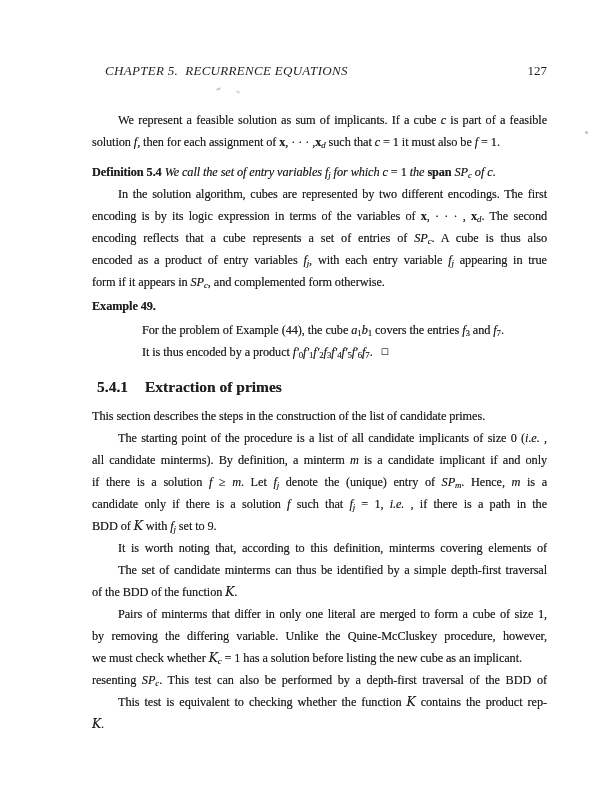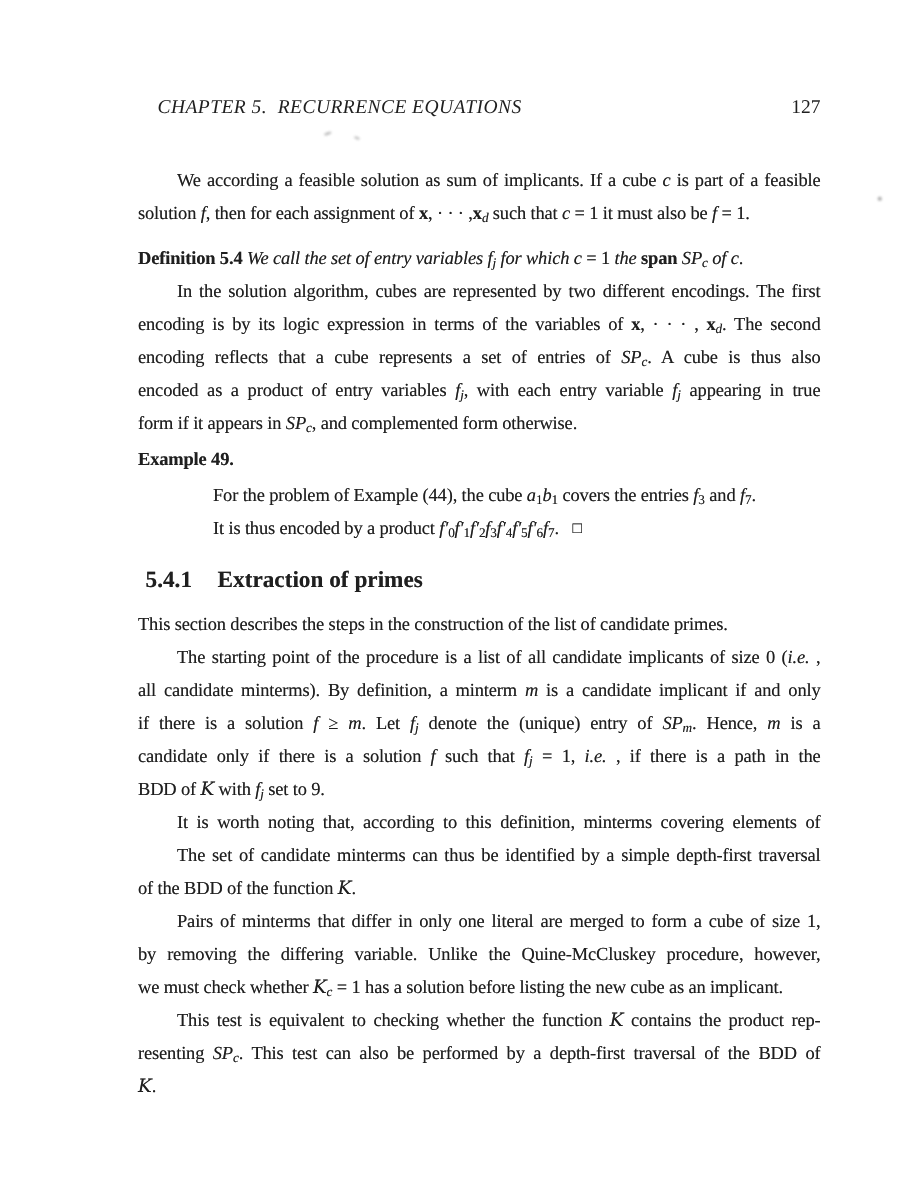--- a/index.html
+++ b/index.html
@@ -47,21 +47,21 @@
 <body>
 
 <div class="page" data-name="document-page">
   <div class="inner" data-name="text-column">
     <div class="hdr" data-name="page-header">
       <span class="hdr-ch" data-name="running-header">CHAPTER 5.  RECURRENCE EQUATIONS</span>
       <span class="hdr-pn" data-name="page-number">127</span>
     </div>
     <main data-name="page-body">
         <div class="block" data-name="paragraph-feasible-solution">
-          <div class="line just ind" data-name="text-line"><span class="run-r" data-name="text-run">We according a feasible solution as sum of implicants. If a cube </span><span class="run-i" data-name="text-run">c</span><span class="run-r" data-name="text-run"> is part of a feasible</span></div>
+          <div class="line just ind" data-name="text-line"><span class="run-r" data-name="text-run">We represent a feasible solution as sum of implicants. If a cube </span><span class="run-i" data-name="text-run">c</span><span class="run-r" data-name="text-run"> is part of a feasible</span></div>
           <div class="line" data-name="text-line"><span class="run-r" data-name="text-run">solution </span><span class="run-i" data-name="text-run">f</span><span class="run-r" data-name="text-run">, then for each assignment of </span><span class="run-b" data-name="text-run">x</span><span class="run-r" data-name="text-run">, · · · ,</span><span class="run-b" data-name="text-run">x</span><span class="run-sub" data-name="text-run">d</span><span class="run-r" data-name="text-run"> such that </span><span class="run-i" data-name="text-run">c</span><span class="run-r" data-name="text-run"> = 1 it must also be </span><span class="run-i" data-name="text-run">f</span><span class="run-r" data-name="text-run"> = 1.</span></div>
         </div>
         <div class="block" data-name="definition-5-4">
           <div class="line" data-name="text-line"><span class="run-b" data-name="text-run">Definition 5.4</span><span class="run-i" data-name="text-run"> We call the set of entry variables </span><span class="run-i" data-name="text-run">f</span><span class="run-sub" data-name="text-run">j</span><span class="run-i" data-name="text-run"> for which </span><span class="run-i" data-name="text-run">c</span><span class="run-r" data-name="text-run"> = 1 </span><span class="run-i" data-name="text-run">the </span><span class="run-b" data-name="text-run">span</span><span class="run-i" data-name="text-run"> SP</span><span class="run-sub" data-name="text-run">c</span><span class="run-i" data-name="text-run"> of </span><span class="run-i" data-name="text-run">c</span><span class="run-r" data-name="text-run">.</span></div>
         </div>
         <div class="block" data-name="paragraph-encodings">
           <div class="line just ind" data-name="text-line"><span class="run-r" data-name="text-run">In the solution algorithm, cubes are represented by two different encodings. The first</span></div>
           <div class="line just" data-name="text-line"><span class="run-r" data-name="text-run">encoding is by its logic expression in terms of the variables of </span><span class="run-b" data-name="text-run">x</span><span class="run-r" data-name="text-run">, · · · , </span><span class="run-b" data-name="text-run">x</span><span class="run-sub" data-name="text-run">d</span><span class="run-r" data-name="text-run">. The second</span></div>
           <div class="line just" data-name="text-line"><span class="run-r" data-name="text-run">encoding reflects that a cube represents a set of entries of </span><span class="run-i" data-name="text-run">SP</span><span class="run-sub" data-name="text-run">c</span><span class="run-r" data-name="text-run">. A cube is thus also</span></div>
           <div class="line just" data-name="text-line"><span class="run-r" data-name="text-run">encoded as a product of entry variables </span><span class="run-i" data-name="text-run">f</span><span class="run-sub" data-name="text-run">j</span><span class="run-r" data-name="text-run">, with each entry variable </span><span class="run-i" data-name="text-run">f</span><span class="run-sub" data-name="text-run">j</span><span class="run-r" data-name="text-run"> appearing in true</span></div>
@@ -93,22 +93,22 @@
         <div class="block" data-name="paragraph-depth-first">
           <div class="line just ind" data-name="text-line"><span class="run-r" data-name="text-run">The set of candidate minterms can thus be identified by a simple depth-first traversal</span></div>
           <div class="line" data-name="text-line"><span class="run-r" data-name="text-run">of the BDD of the function </span><span class="run-cal" data-name="text-run">K</span><span class="run-r" data-name="text-run">.</span></div>
         </div>
         <div class="block" data-name="paragraph-merging">
           <div class="line just ind" data-name="text-line"><span class="run-r" data-name="text-run">Pairs of minterms that differ in only one literal are merged to form a cube of size 1,</span></div>
           <div class="line just" data-name="text-line"><span class="run-r" data-name="text-run">by removing the differing variable. Unlike the Quine-McCluskey procedure, however,</span></div>
           <div class="line" data-name="text-line"><span class="run-r" data-name="text-run">we must check whether </span><span class="run-cal" data-name="text-run">K</span><span class="run-sub" data-name="text-run">c</span><span class="run-r" data-name="text-run"> = 1 has a solution before listing the new cube as an implicant.</span></div>
         </div>
         <div class="block" data-name="paragraph-test">
+          <div class="line just" data-name="text-line"><span class="run-r" data-name="text-run">resenting </span><span class="run-i" data-name="text-run">SP</span><span class="run-sub" data-name="text-run">c</span><span class="run-r" data-name="text-run">. This test can also be performed by a depth-first traversal of the BDD of</span></div>
           <div class="line just ind" data-name="text-line"><span class="run-r" data-name="text-run">This test is equivalent to checking whether the function </span><span class="run-cal" data-name="text-run">K</span><span class="run-r" data-name="text-run"> contains the product rep-</span></div>
-          <div class="line just" data-name="text-line"><span class="run-r" data-name="text-run">resenting </span><span class="run-i" data-name="text-run">SP</span><span class="run-sub" data-name="text-run">c</span><span class="run-r" data-name="text-run">. This test can also be performed by a depth-first traversal of the BDD of</span></div>
           <div class="line" data-name="text-line"><span class="run-cal" data-name="text-run">K</span><span class="run-r" data-name="text-run">.</span></div>
         </div>
       </main>
   </div>
 <div class="speck" data-name="scan-artifact" style="left: 216px; top: 88px; width: 5px; height: 2px; opacity: 0.35; transform: rotate(-20deg);"></div>
     <div class="speck" data-name="scan-artifact" style="left: 236px; top: 91px; width: 4px; height: 2px; opacity: 0.3; transform: rotate(25deg);"></div>
     <div class="speck" data-name="scan-artifact" style="left: 585px; top: 131px; width: 3px; height: 3px; opacity: 0.4; transform: rotate(0deg);"></div>
   </div>
 
 </body></html>

